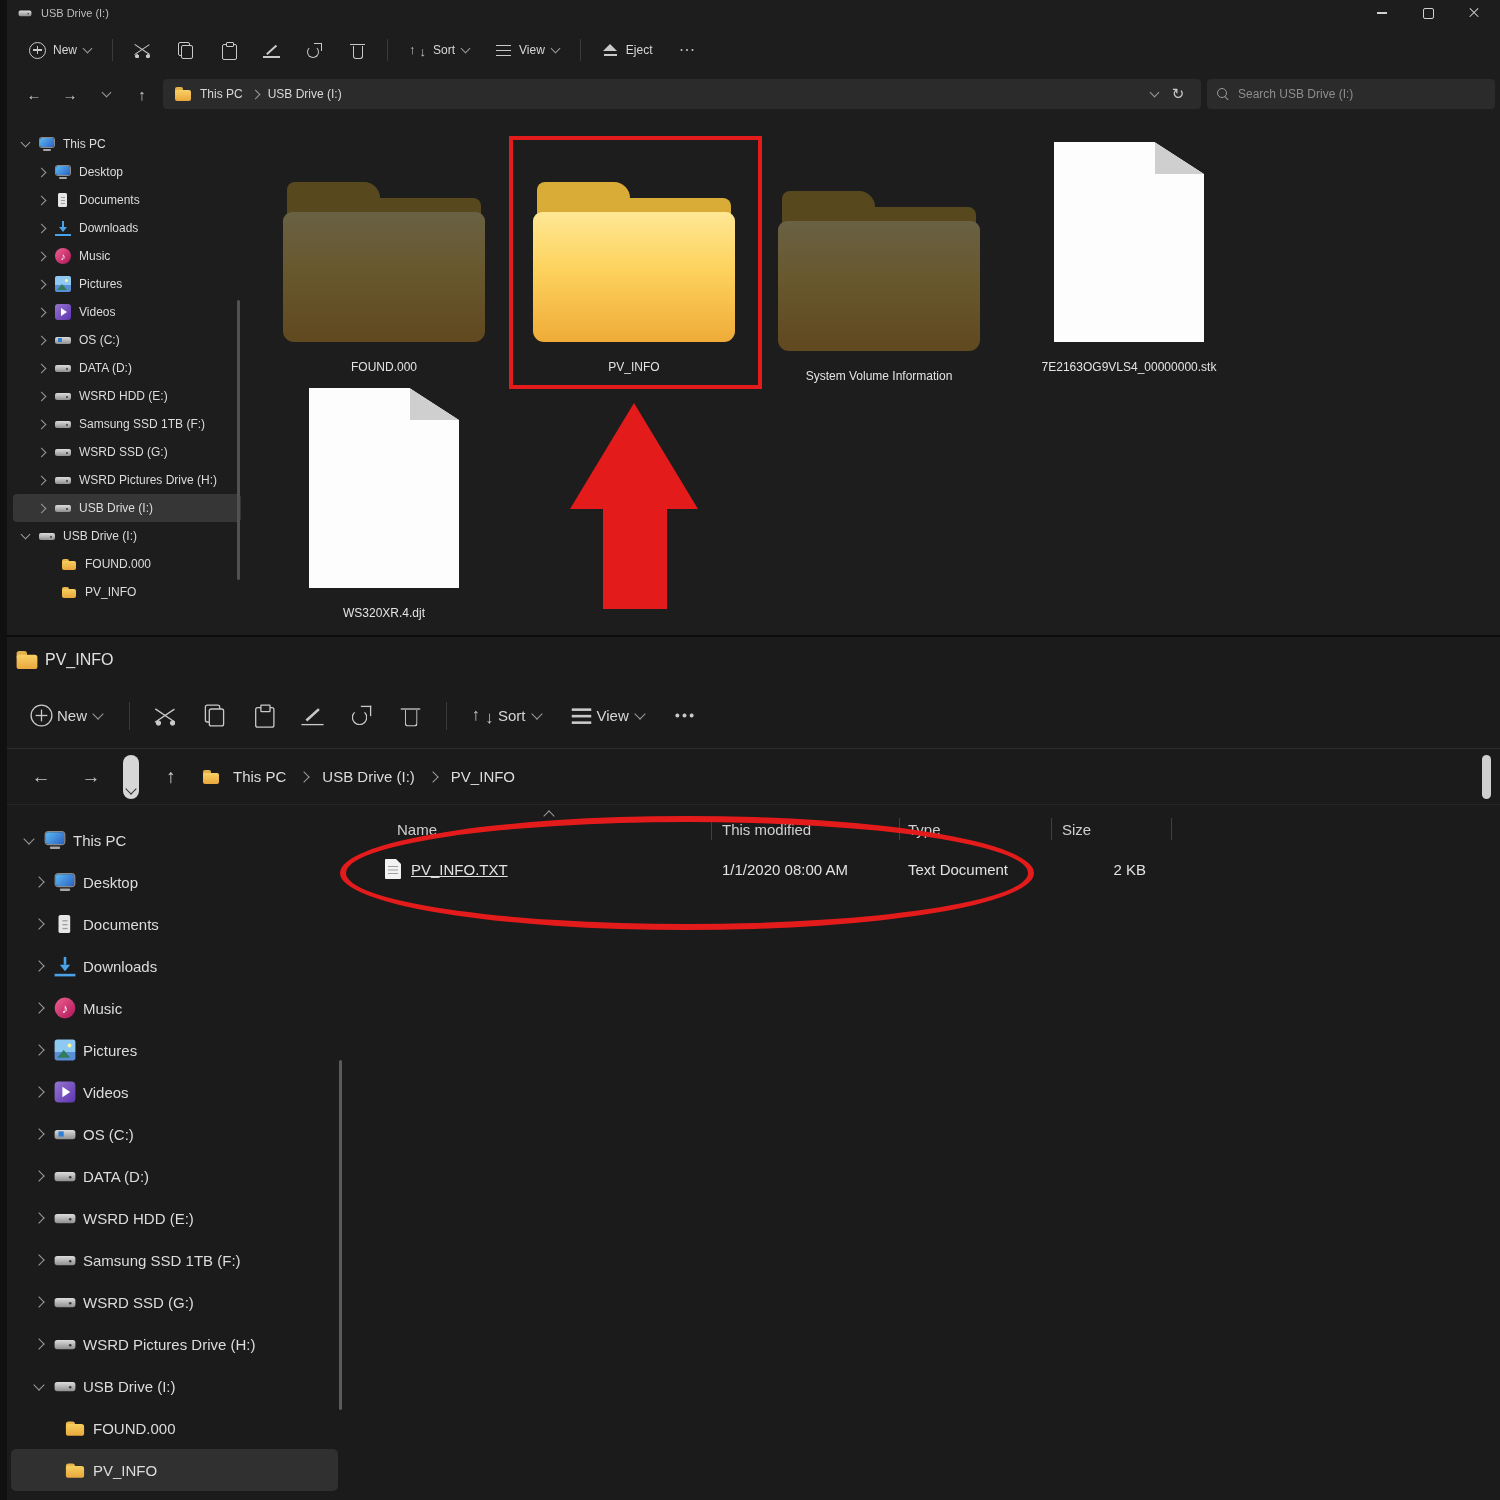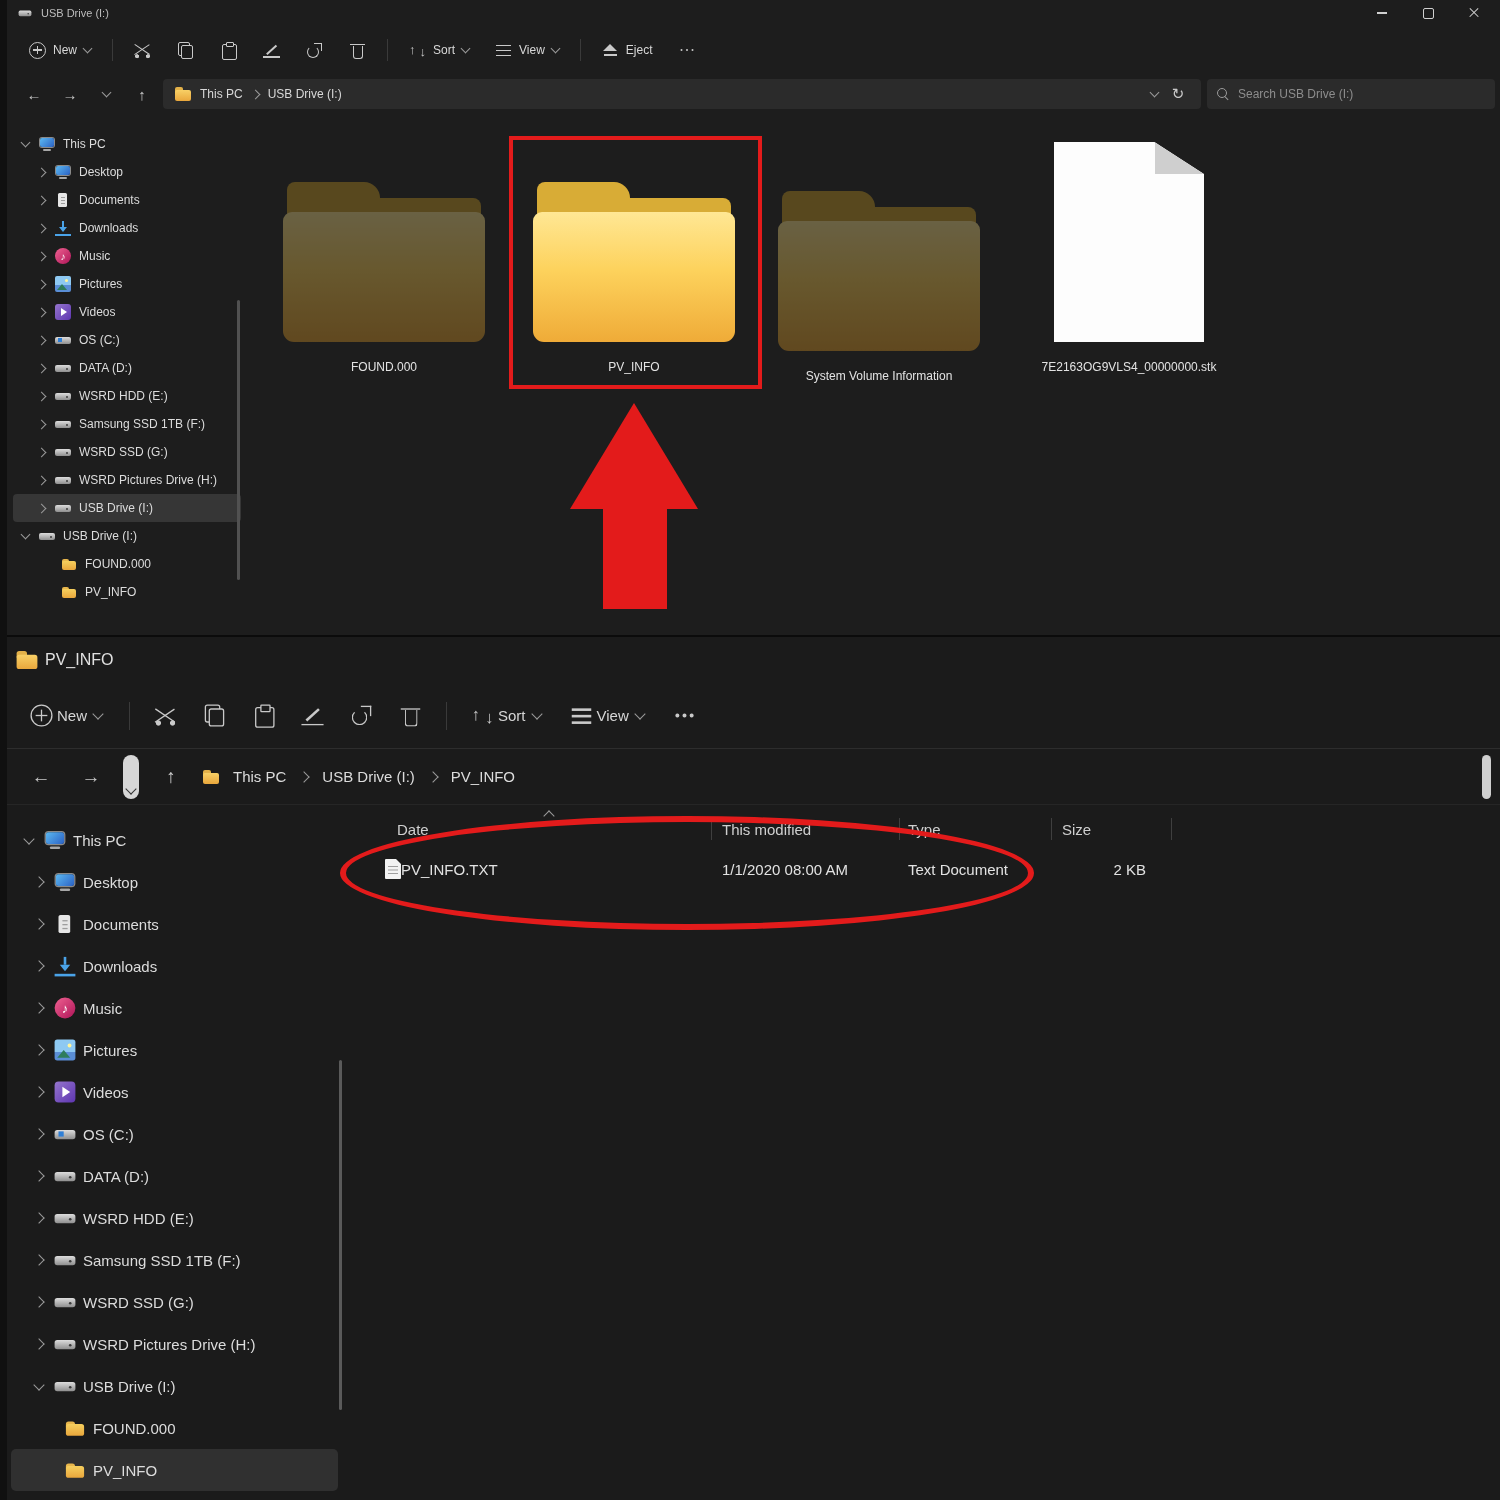--- a/index.html
+++ b/index.html
@@ -143,21 +143,21 @@
   .bw-side .srow.selected { background:#303030; }
 
   .bw-main { flex:1; padding:6px 0 0 15px; position:relative; }
   .lhead { display:grid; grid-template-columns:355px 188px 152px 120px; height:36px; align-items:center; color:#cfcfcf; font-size:15px; }
   .lhead > div { position:relative; height:100%; display:flex; align-items:center; }
   .lhead > div::after { content:""; position:absolute; right:0; top:7px; bottom:7px; width:1px; background:#3f3f3f; }
   .col-name { padding-left:40px; } .col-date { padding-left:10px; } .col-type { padding-left:8px;text-align:right; }
   .col-size { padding-left:10px; }
   .namecaret { position:absolute; left:188px; top:1px; }
   .lrow { display:grid; grid-template-columns:355px 188px 152px 120px; height:44px; align-items:center; font-size:15px; color:#e2e2e2; }
-  .cell-name { display:flex; align-items:center; gap:0; padding-left:28px; }
+  .cell-name { display:flex; align-items:center; gap:10px; padding-left:28px;text-decoration:underline; }
   .cell-date { padding-left:10px; } .cell-type { padding-left:8px; }
   .cell-size { text-align:right; padding-right:26px; }
   .li-doc { width:16px; height:20px; position:relative; background:#f2f2f2; border-radius:1px; flex:none; }
   .li-doc::before { content:""; position:absolute; top:0; right:0; width:0; height:0; border-left:5px solid transparent; border-top:5px solid #1b1b1b; }
   .li-doc::after { content:""; position:absolute; left:3px; top:7px; right:3px; height:1.3px; background:#9e9e9e; box-shadow:0 3.5px 0 #9e9e9e, 0 7px 0 #9e9e9e; }
 
   
   .anno { position:absolute; z-index:60; pointer-events:none; }
   .anno-box { left:502px; top:136px; width:253px; height:253px; border:4px solid #e31b1b; }
   .anno-tri { left:563px; top:403px; width:0; height:0; border-left:64px solid transparent; border-right:64px solid transparent; border-bottom:106px solid #e31b1b; }
@@ -396,20 +396,26 @@
               </div>
             </div>
           <div class="tlabel">System Volume Information</div>
         </div>
         <div class="tile" style="left:772px;top:38px">
           <div class="iconarea">
               <div class="bfile"></div>
             </div>
           <div class="tlabel">7E2163OG9VLS4_00000000.stk</div>
         </div>
+        <div class="tile" style="left:27px;top:284px">
+          <div class="iconarea">
+              <div class="bfile"></div>
+            </div>
+          <div class="tlabel">WS320XR.4.djt</div>
+        </div>
       </div>
     </div>
   </div>
 
   <div class="scrollhint" style="left:230px;top:300px;width:3px;height:280px"></div>
 
   <div class="bw">
 
     <div class="bw-header">
       <i class="mini-folder"></i>
@@ -579,21 +585,21 @@
         </div>
         <div class="srow bind2 selected">
           <i class="si si-folder"></i>
           <span>PV_INFO</span>
         </div>
       </div>
 
       <div class="bw-main">
         <div class="lhead">
           <div class="col-name">
-            <span>Date</span>
+            <span>Name</span>
             <i class="chev u namecaret"></i>
           </div>
           <div class="col-date">
             <span>This modified</span>
           </div>
           <div class="col-type">
             <span>Type</span>
           </div>
           <div class="col-size">
             <span>Size</span>

